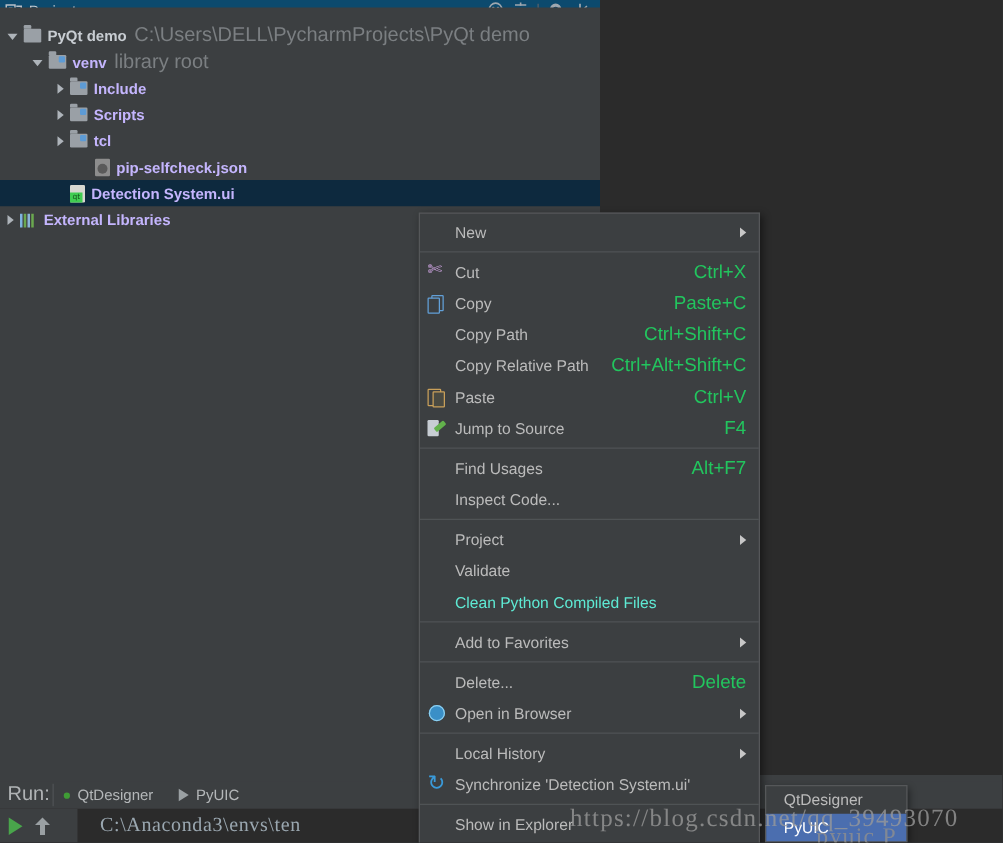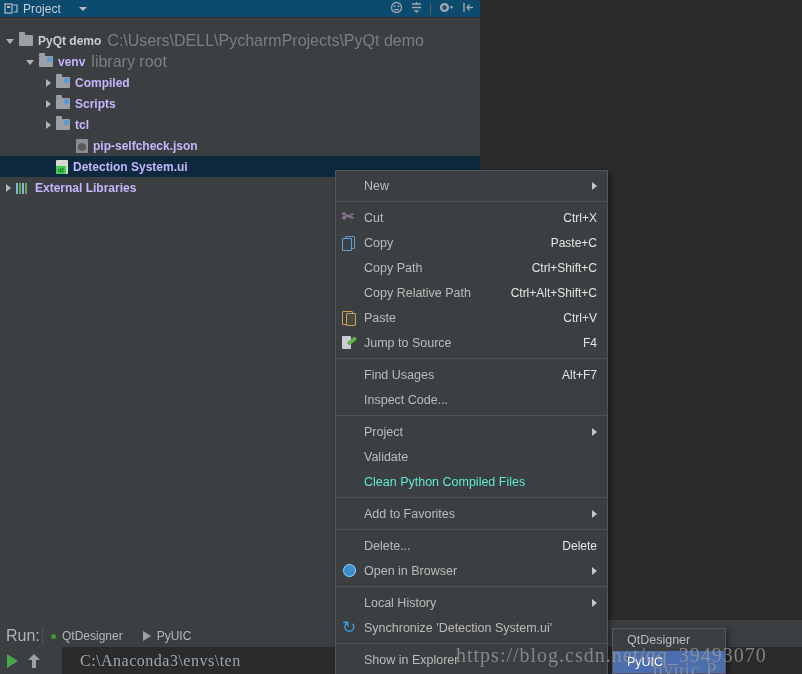--- a/index.html
+++ b/index.html
@@ -25,22 +25,22 @@
   #project-title{ margin-left:4px; font-size:12px; color:#c6cdd4; letter-spacing:.1px; }
   #project-caret{
     margin-left:18px; width:0;height:0;
     border-left:4px solid transparent;border-right:4px solid transparent;
     border-top:4px solid #b5bcc4;
   }
   #hdr-right{ margin-left:auto; display:flex; align-items:center; gap:7px; padding-right:5px; }
   .sep-v{ width:1px; height:12px; background:#5a6069; }
 
   #tree{
-    position:absolute; left:0; top:28px; width:480px; bottom:0;
-    background:#3c3f41; padding-top:2px;
+    position:absolute; left:0; top:6px; width:480px; bottom:0;
+    background:#3c3f41; padding-top:12px;
   }
   .row{
     position:relative; height:21px; display:flex; align-items:center;
     white-space:nowrap; font-size:12px;
   }
   .row.sel{ background:#0d293e; }
   .tri{
     width:0;height:0;flex:0 0 auto;
     border-top:4px solid transparent;border-bottom:4px solid transparent;
     border-left:5px solid #aeb4ba; margin-right:5px;
@@ -117,21 +117,21 @@
     background:#3c3f41; border:1px solid #555759;
     box-shadow:2px 2px 6px rgba(0,0,0,.45);
     padding:2px 0 0 0; z-index:50;
   }
   .mi{
     position:relative; height:25px; display:flex; align-items:center;
     padding:0 10px 0 0; font-size:12.5px; color:#bbbbbb; white-space:nowrap;
   }
   .mi .micon{ width:18px; height:16px; margin-left:5px; margin-right:3px; flex:0 0 auto; position:relative; }
   .mi .mlabel{ margin-left:2px; }
-  .mi .mkey{ margin-left:auto; color:#e5e5e5; font-size:12px; padding-left:16px; }
+  .mi .mkey{ margin-left:auto; color:#22c55e; font-size:15px; padding-left:16px; }
   .mi .marrow{
     margin-left:auto; width:0;height:0;
     border-top:4px solid transparent;border-bottom:4px solid transparent;
     border-left:5px solid #c7c7c7;
   }
   .mi.disabled .mlabel{ color:#5eead4; }
   .msep{ height:1px; background:#4f5355; margin:3px 0; }
 
   
   .ic-scissors:before{
@@ -241,21 +241,21 @@
       </div>
       <div class="row" style="padding-left: 26px;">
         <span class="tri open"></span>
         <span class="folder src"></span>
         <span class="lbl">venv</span>
         <span class="dim">library root</span>
       </div>
       <div class="row" style="padding-left: 46px;">
         <span class="tri"></span>
         <span class="folder src"></span>
-        <span class="lbl">Compiled</span>
+        <span class="lbl">Include</span>
       </div>
       <div class="row" style="padding-left: 46px;">
         <span class="tri"></span>
         <span class="folder src"></span>
         <span class="lbl">Scripts</span>
       </div>
       <div class="row" style="padding-left: 46px;">
         <span class="tri"></span>
         <span class="folder src"></span>
         <span class="lbl">tcl</span>

